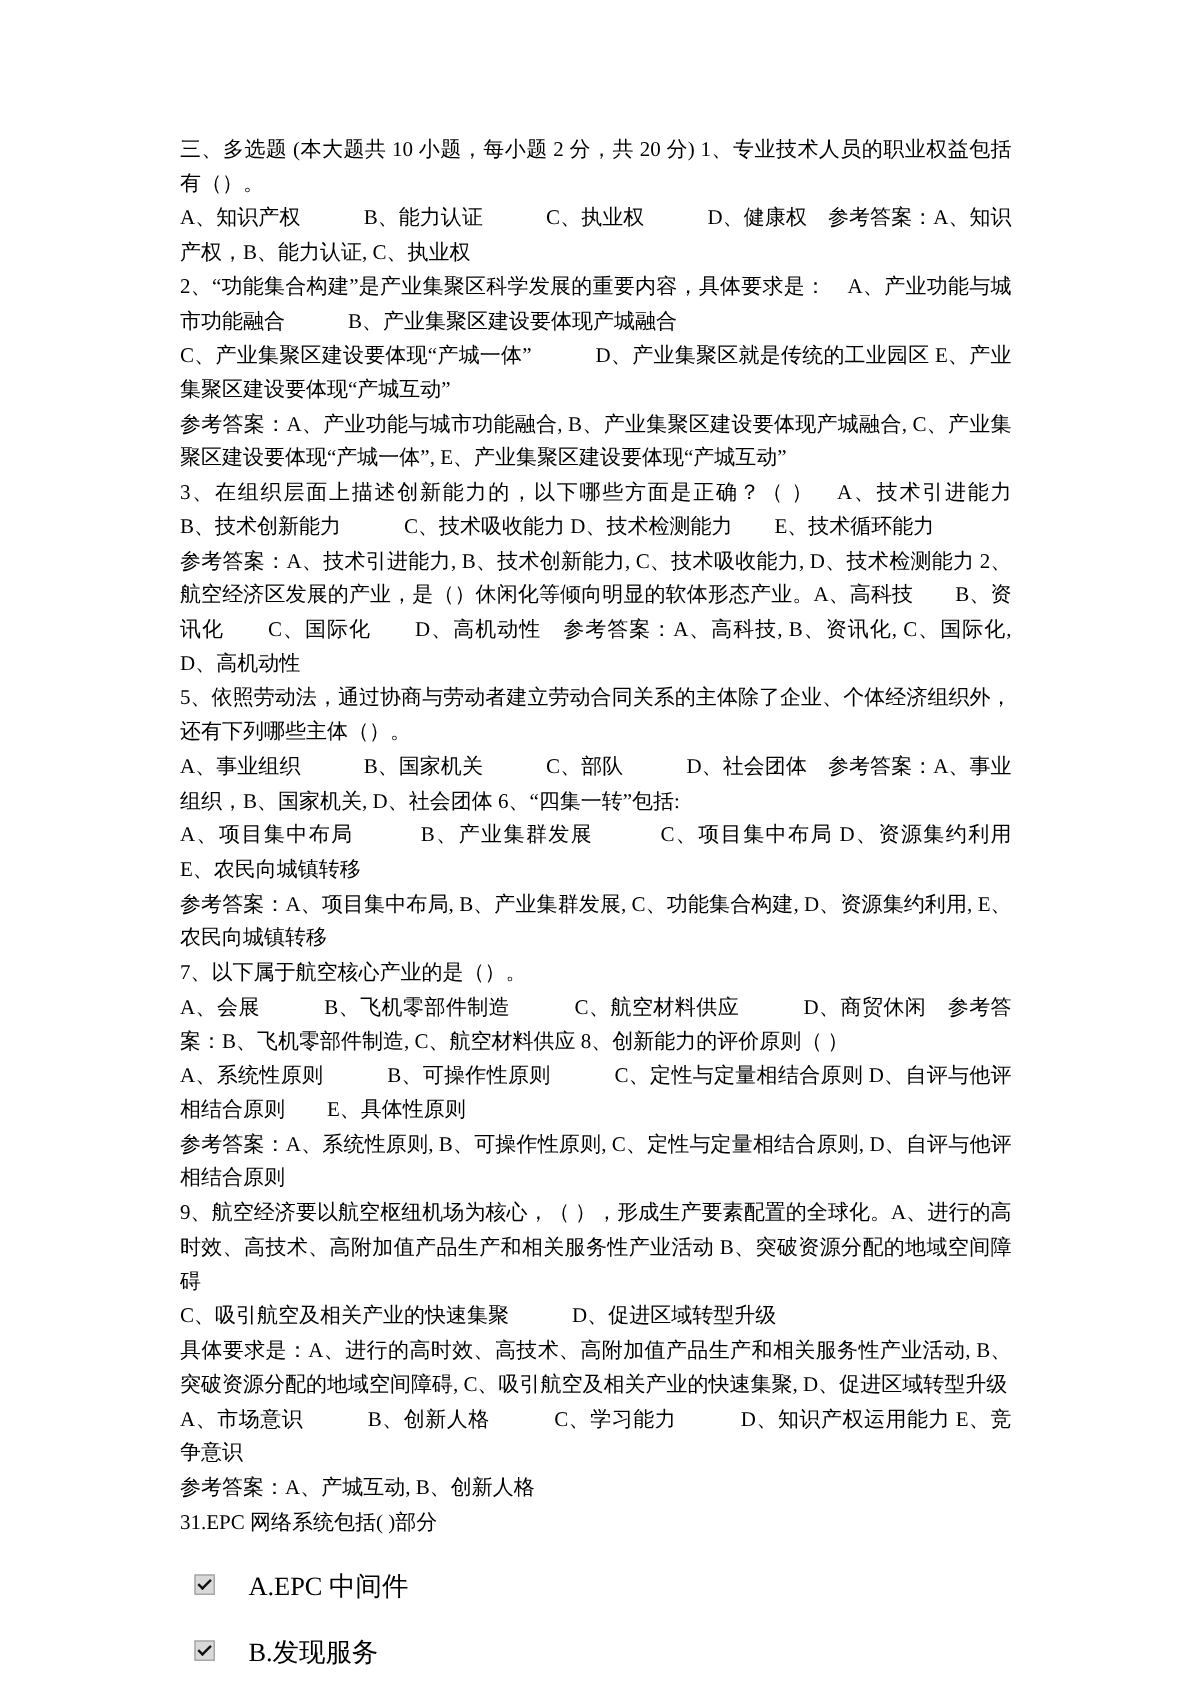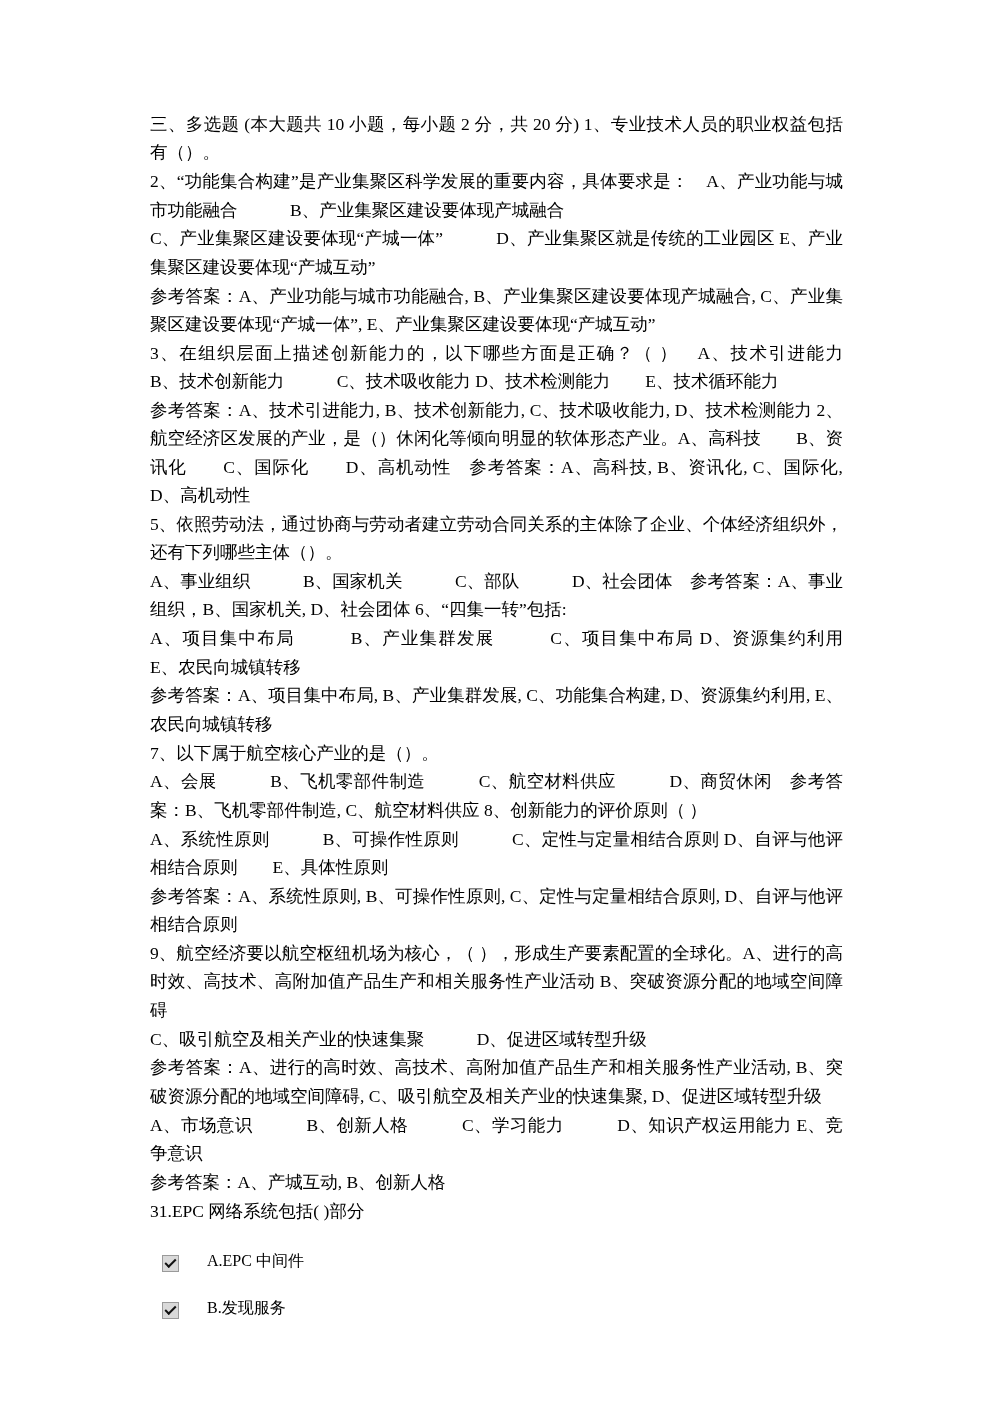--- a/index.html
+++ b/index.html
@@ -51,46 +51,47 @@
     left: 2px;
     top: 3px;
     width: 9px;
     height: 4px;
     border-left: 2px solid #111;
     border-bottom: 2px solid #111;
     transform: rotate(-45deg);
   }
   .checkbox-label {
     margin-left: 28px;
-    font-size: 16px;
+    font-size: 22px;
     line-height: 1.3;
   }
 </style>
 </head>
 <body>
 
 <div class="page">
   <div class="doc">
     <p class="para">三、多选题 (本大题共 10 小题，每小题 2 分，共 20 分) 1、专业技术人员的职业权益包括有（）。</p>
+    <p class="para">A、知识产权　　　B、能力认证　　　C、执业权　　　D、健康权　参考答案：A、知识产权，B、能力认证, C、执业权</p>
     <p class="para">2、“功能集合构建”是产业集聚区科学发展的重要内容，具体要求是：　A、产业功能与城市功能融合　　　B、产业集聚区建设要体现产城融合</p>
     <p class="para">C、产业集聚区建设要体现“产城一体”　　　D、产业集聚区就是传统的工业园区 E、产业集聚区建设要体现“产城互动”</p>
     <p class="para">参考答案：A、产业功能与城市功能融合, B、产业集聚区建设要体现产城融合, C、产业集聚区建设要体现“产城一体”, E、产业集聚区建设要体现“产城互动”</p>
     <p class="para">3、在组织层面上描述创新能力的，以下哪些方面是正确？（ ）　A、技术引进能力　　　　B、技术创新能力　　　C、技术吸收能力 D、技术检测能力　　E、技术循环能力</p>
     <p class="para">参考答案：A、技术引进能力, B、技术创新能力, C、技术吸收能力, D、技术检测能力 2、航空经济区发展的产业，是（）休闲化等倾向明显的软体形态产业。A、高科技　　B、资讯化　　C、国际化　　D、高机动性　参考答案：A、高科技, B、资讯化, C、国际化, D、高机动性</p>
     <p class="para">5、依照劳动法，通过协商与劳动者建立劳动合同关系的主体除了企业、个体经济组织外，还有下列哪些主体（）。</p>
     <p class="para">A、事业组织　　　B、国家机关　　　C、部队　　　D、社会团体　参考答案：A、事业组织，B、国家机关, D、社会团体 6、“四集一转”包括:</p>
     <p class="para">A、项目集中布局　　　B、产业集群发展　　　C、项目集中布局 D、资源集约利用　　E、农民向城镇转移</p>
     <p class="para">参考答案：A、项目集中布局, B、产业集群发展, C、功能集合构建, D、资源集约利用, E、农民向城镇转移</p>
     <p class="para">7、以下属于航空核心产业的是（）。</p>
     <p class="para">A、会展　　　B、飞机零部件制造　　　C、航空材料供应　　　D、商贸休闲　参考答案：B、飞机零部件制造, C、航空材料供应 8、创新能力的评价原则（ ）</p>
     <p class="para">A、系统性原则　　　B、可操作性原则　　　C、定性与定量相结合原则 D、自评与他评相结合原则　　E、具体性原则</p>
     <p class="para">参考答案：A、系统性原则, B、可操作性原则, C、定性与定量相结合原则, D、自评与他评相结合原则</p>
     <p class="para">9、航空经济要以航空枢纽机场为核心，（ ），形成生产要素配置的全球化。A、进行的高时效、高技术、高附加值产品生产和相关服务性产业活动 B、突破资源分配的地域空间障碍</p>
     <p class="para">C、吸引航空及相关产业的快速集聚　　　D、促进区域转型升级</p>
-    <p class="para">参考答案：A、进行的高时效、高技术、高附加值产品生产和相关服务性产业活动, B、突破资源分配的地域空间障碍, C、吸引航空及相关产业的快速集聚, D、促进区域转型升级</p>
+    <p class="para">具体要求是：A、进行的高时效、高技术、高附加值产品生产和相关服务性产业活动, B、突破资源分配的地域空间障碍, C、吸引航空及相关产业的快速集聚, D、促进区域转型升级</p>
     <p class="para">A、市场意识　　　B、创新人格　　　C、学习能力　　　D、知识产权运用能力 E、竞争意识</p>
     <p class="para">参考答案：A、产城互动, B、创新人格</p>
     <p class="para">31.EPC 网络系统包括( )部分</p>
 
     <div class="checkbox-row">
       <span class="checkbox-box"></span>
       <span class="checkbox-label">A.EPC 中间件</span>
     </div>
 
     <div class="checkbox-row">

